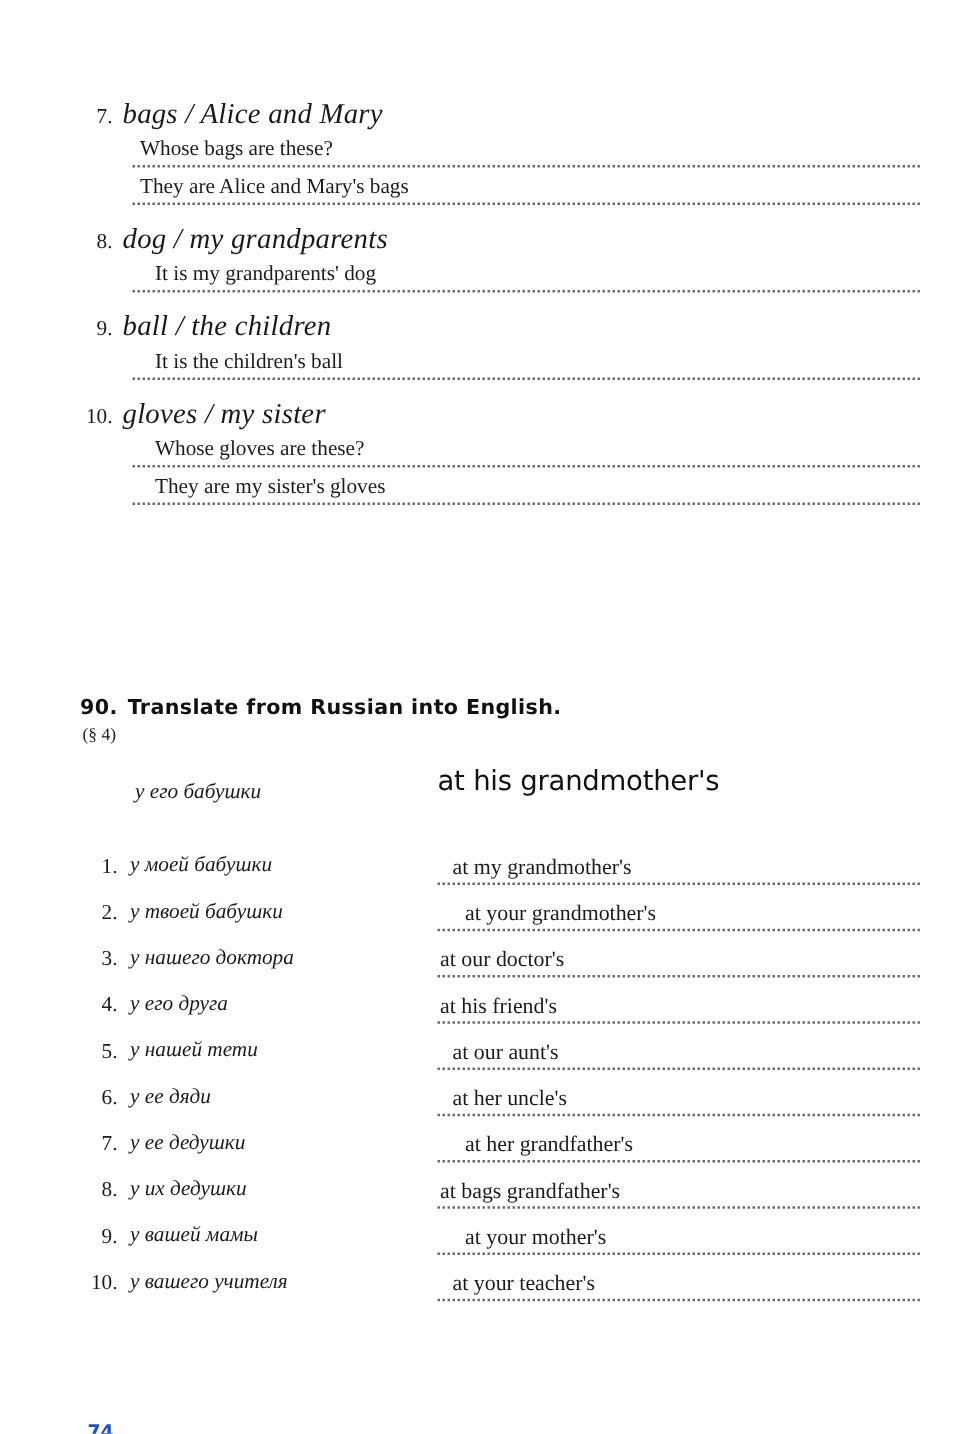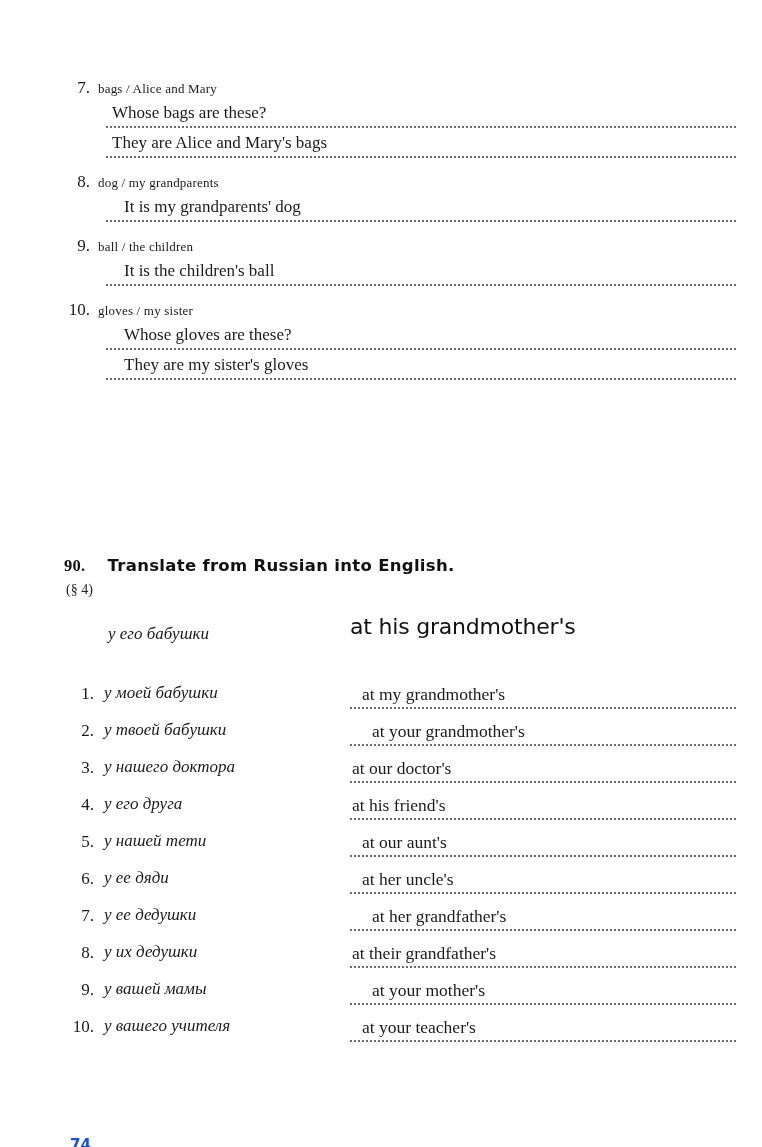--- a/index.html
+++ b/index.html
@@ -45,21 +45,22 @@
     width: 34px;
     flex: 0 0 34px;
     text-align: right;
     font-size: 17px;
     font-family: "Liberation Serif", serif;
     padding-right: 8px;
     box-sizing: border-box;
   }
 
   .item-prompt {
-    font-size: 13px;
+    font-style: italic;
+    font-size: 23px;
     font-family: "Liberation Serif", serif;
     letter-spacing: 0.2px;
   }
 
   .answer-line {
     position: relative;
     height: 30px;
     margin-left: 42px;
   }
 
@@ -95,22 +96,21 @@
   }
 
   .ex90-title {
     font-family: "DejaVu Sans", sans-serif;
     font-weight: bold;
     font-size: 16.5px;
     letter-spacing: 0.3px;
     color: #111;
   }
   .ex90-title .num {
-    margin-right: 22px;
-    font-family: Liberation Serif, serif;
+    margin-right: 8px;
   }
 
   .ex90-ref {
     font-family: "Liberation Serif", serif;
     font-size: 14px;
     margin-top: 6px;
     margin-left: 2px;
     color: #222;
   }
 
@@ -344,21 +344,21 @@
         <span class="tr-line">
           <span class="answer ind">at her grandfather's</span>
           <span class="dots"></span>
         </span>
       </div>
 
       <div class="tr-row">
         <span class="tr-num">8.</span>
         <span class="tr-ru">у их дедушки</span>
         <span class="tr-line">
-          <span class="answer">at their grandfather's</span>
+          <span class="answer">at bags grandfather's</span>
           <span class="dots"></span>
         </span>
       </div>
 
       <div class="tr-row">
         <span class="tr-num">9.</span>
         <span class="tr-ru">у вашей мамы</span>
         <span class="tr-line">
           <span class="answer ind">at your mother's</span>
           <span class="dots"></span>

